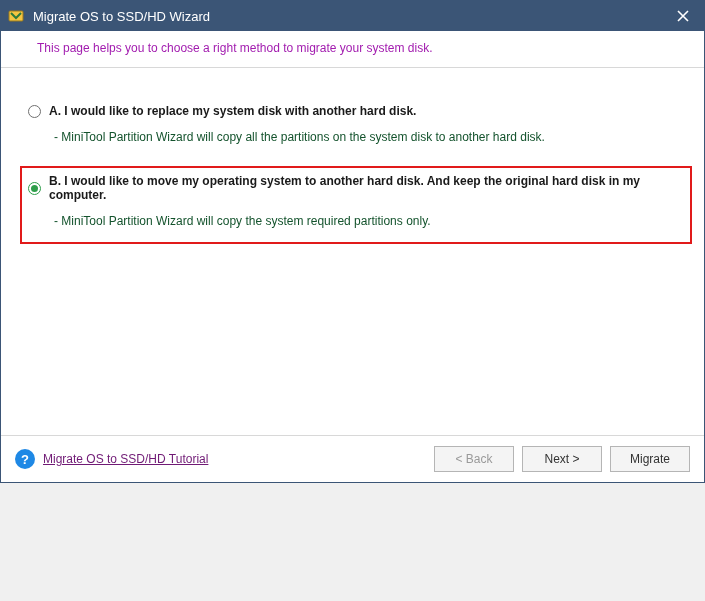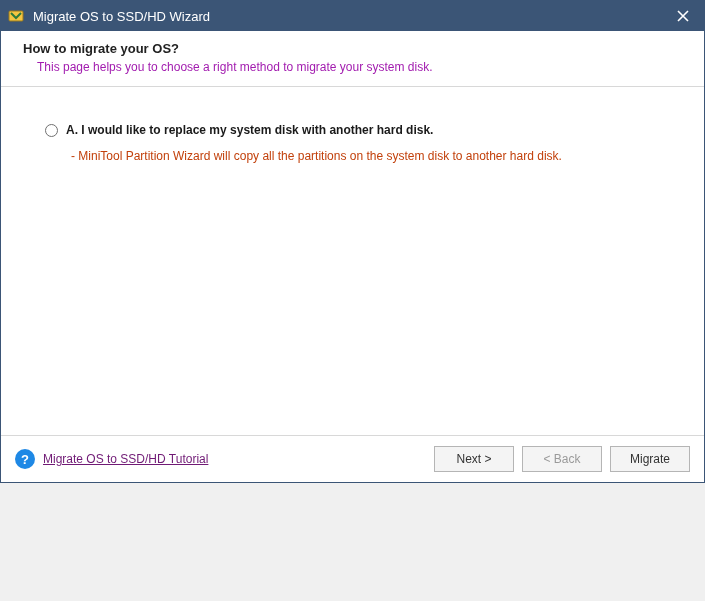--- a/index.html
+++ b/index.html
@@ -56,21 +56,21 @@
       color: #222;
       margin-bottom: 4px;
     }
     .header-area .subheading {
       font-size: 12px;
       color: #a21caf;
       margin-left: 14px;
     }
     .content {
       flex: 1;
-      padding: 28px 12px 10px 36px;
+      padding: 28px 12px 10px 19px;
       color: #222;
     }
     .option-block {
       padding: 6px 8px 14px 6px;
       border: 2px solid transparent;
       margin-bottom: 6px;
     }
     .option-block.highlight {
       border: 2px solid #e11a1a;
     }
@@ -100,21 +100,21 @@
       background: #2e9e4a;
       border-radius: 50%;
     }
     .option-label {
       font-weight: bold;
       font-size: 12px;
       color: #1a1a1a;
     }
     .option-desc {
       font-size: 12px;
-      color: #c2410c;
+      color: #14532d;
       margin-left: 26px;
     }
     .footer {
       border-top: 1px solid #d8d8d8;
       padding: 10px 14px;
       display: flex;
       align-items: center;
       gap: 8px;
     }
     .help-icon {
@@ -165,39 +165,45 @@
     </span>
     <span class="title">Migrate OS to SSD/HD Wizard</span>
     <span class="close">
       <svg width="12" height="12" viewBox="0 0 12 12">
         <path d="M1 1 L11 11 M11 1 L1 11" stroke="#ffffff" stroke-width="1.6"></path>
       </svg>
     </span>
   </div>
 
   <div class="header-area">
-    <div class="heading">How to migrate your OS?</div>
     <div class="subheading">This page helps you to choose a right method to migrate your system disk.</div>
   </div>
 
   <div class="content">
 
     <div class="option-block">
       <div class="option-row">
         <span class="radio"></span>
         <span class="option-label">A. I would like to replace my system disk with another hard disk.</span>
       </div>
       <div class="option-desc">- MiniTool Partition Wizard will copy all the partitions on the system disk to another hard disk.</div>
     </div>
 
+    <div class="option-block highlight">
+      <div class="option-row">
+        <span class="radio selected"></span>
+        <span class="option-label">B. I would like to move my operating system to another hard disk. And keep the original hard disk in my computer.</span>
+      </div>
+      <div class="option-desc">- MiniTool Partition Wizard will copy the system required partitions only.</div>
+    </div>
 
   </div>
 
   <div class="footer">
     <span class="help-icon">?</span>
     <a class="tutorial-link">Migrate OS to SSD/HD Tutorial</a>
     <span class="footer-spacer"></span>
+    <button class="btn" disabled="">&lt; Back</button>
     <button class="btn">Next &gt;</button>
-    <button class="btn" disabled="">&lt; Back</button>
     <button class="btn">Migrate</button>
   </div>
 
 </div>
 
 </body></html>

